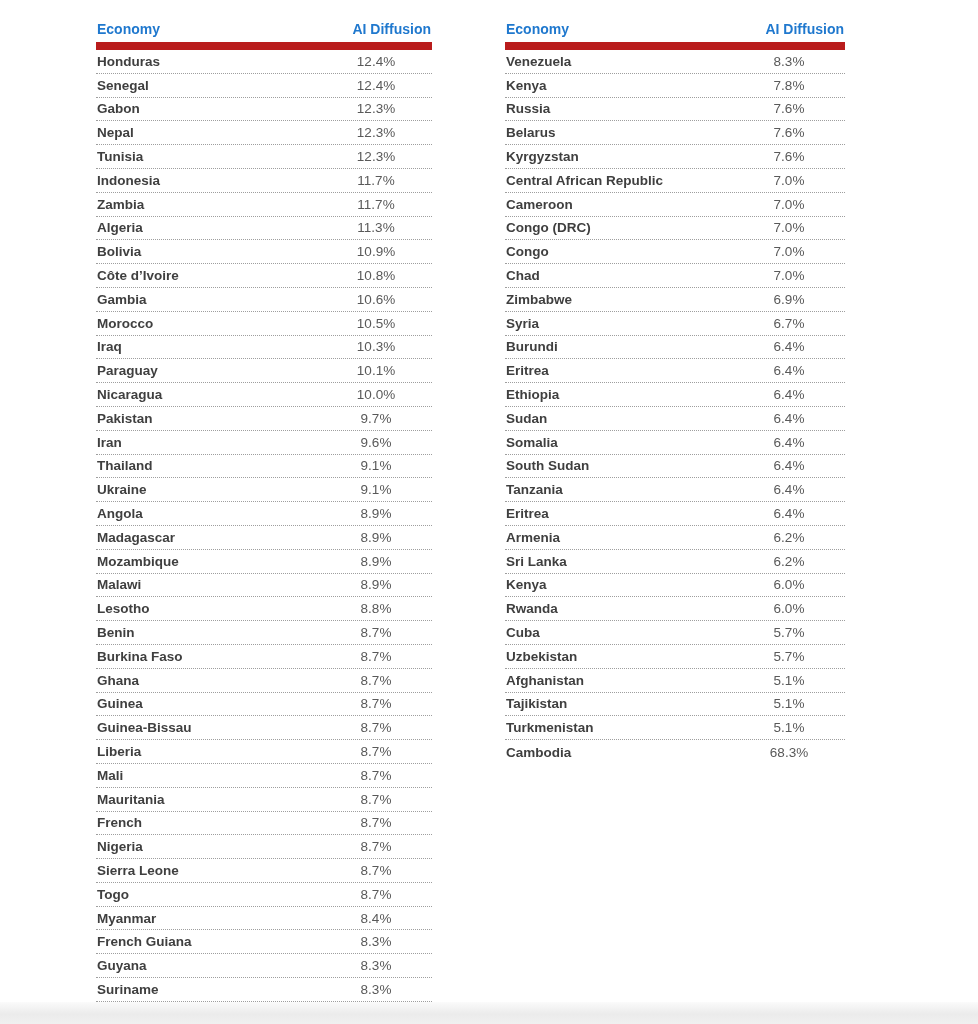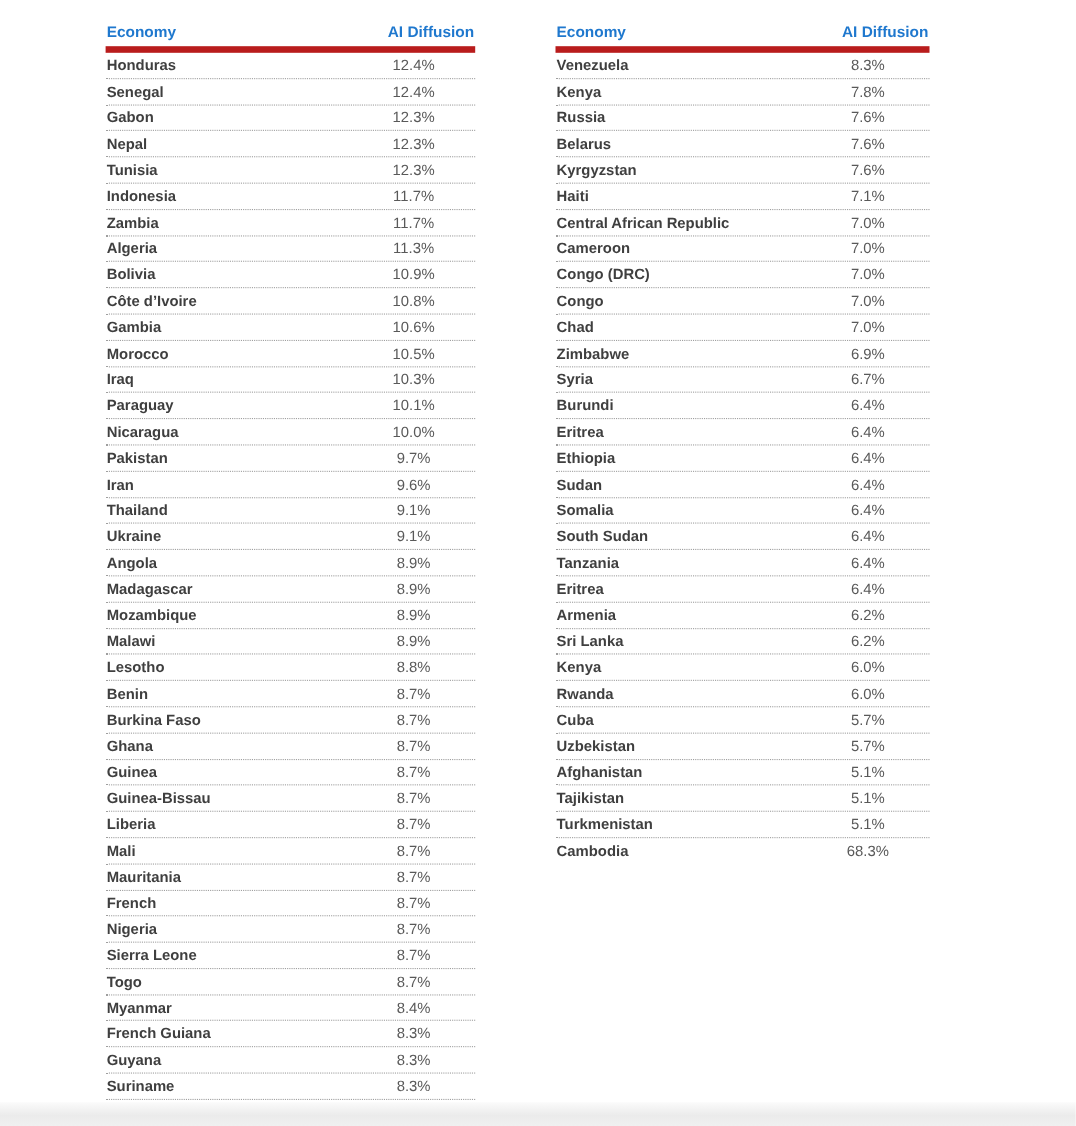--- a/index.html
+++ b/index.html
@@ -18,21 +18,21 @@
   #table-1 { left: 505px; width: 340px; }
 
   .thead {
     display: flex;
     justify-content: space-between;
     align-items: flex-end;
     color: #1f78ce;
     font-weight: bold;
     font-size: 14px;
     padding: 2px 1px 5px 1px;
-    border-bottom: 6px solid #b91c1c;
+    border-bottom: 8px solid #b91c1c;
   }
   .th-value { }
 
   .row {
     display: flex;
     justify-content: space-between;
     align-items: center;
     height: 23.8px;
     border-bottom: 1px dotted #9e9e9e;
   }
@@ -251,24 +251,20 @@
       </div>
       <div class="row">
         <span class="cell-economy">Belarus</span>
         <span class="cell-value">7.6%</span>
       </div>
       <div class="row">
         <span class="cell-economy">Kyrgyzstan</span>
         <span class="cell-value">7.6%</span>
       </div>
       <div class="row">
-        <span class="cell-economy">Haiti</span>
-        <span class="cell-value">7.1%</span>
-      </div>
-      <div class="row">
         <span class="cell-economy">Central African Republic</span>
         <span class="cell-value">7.0%</span>
       </div>
       <div class="row">
         <span class="cell-economy">Cameroon</span>
         <span class="cell-value">7.0%</span>
       </div>
       <div class="row">
         <span class="cell-economy">Congo (DRC)</span>
         <span class="cell-value">7.0%</span>

